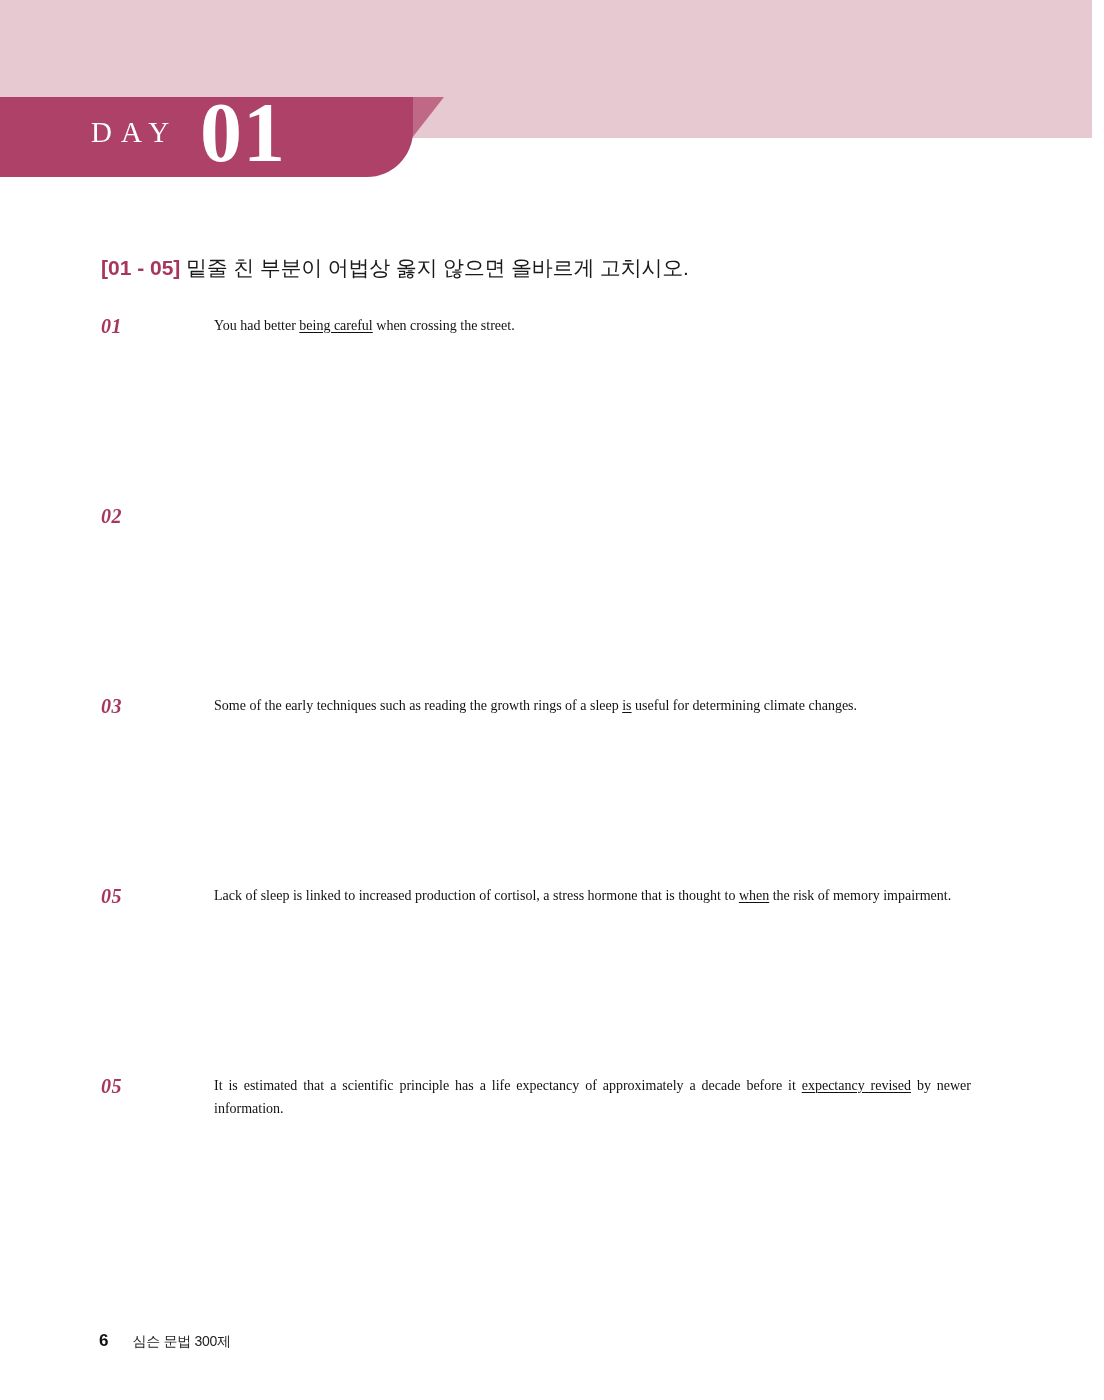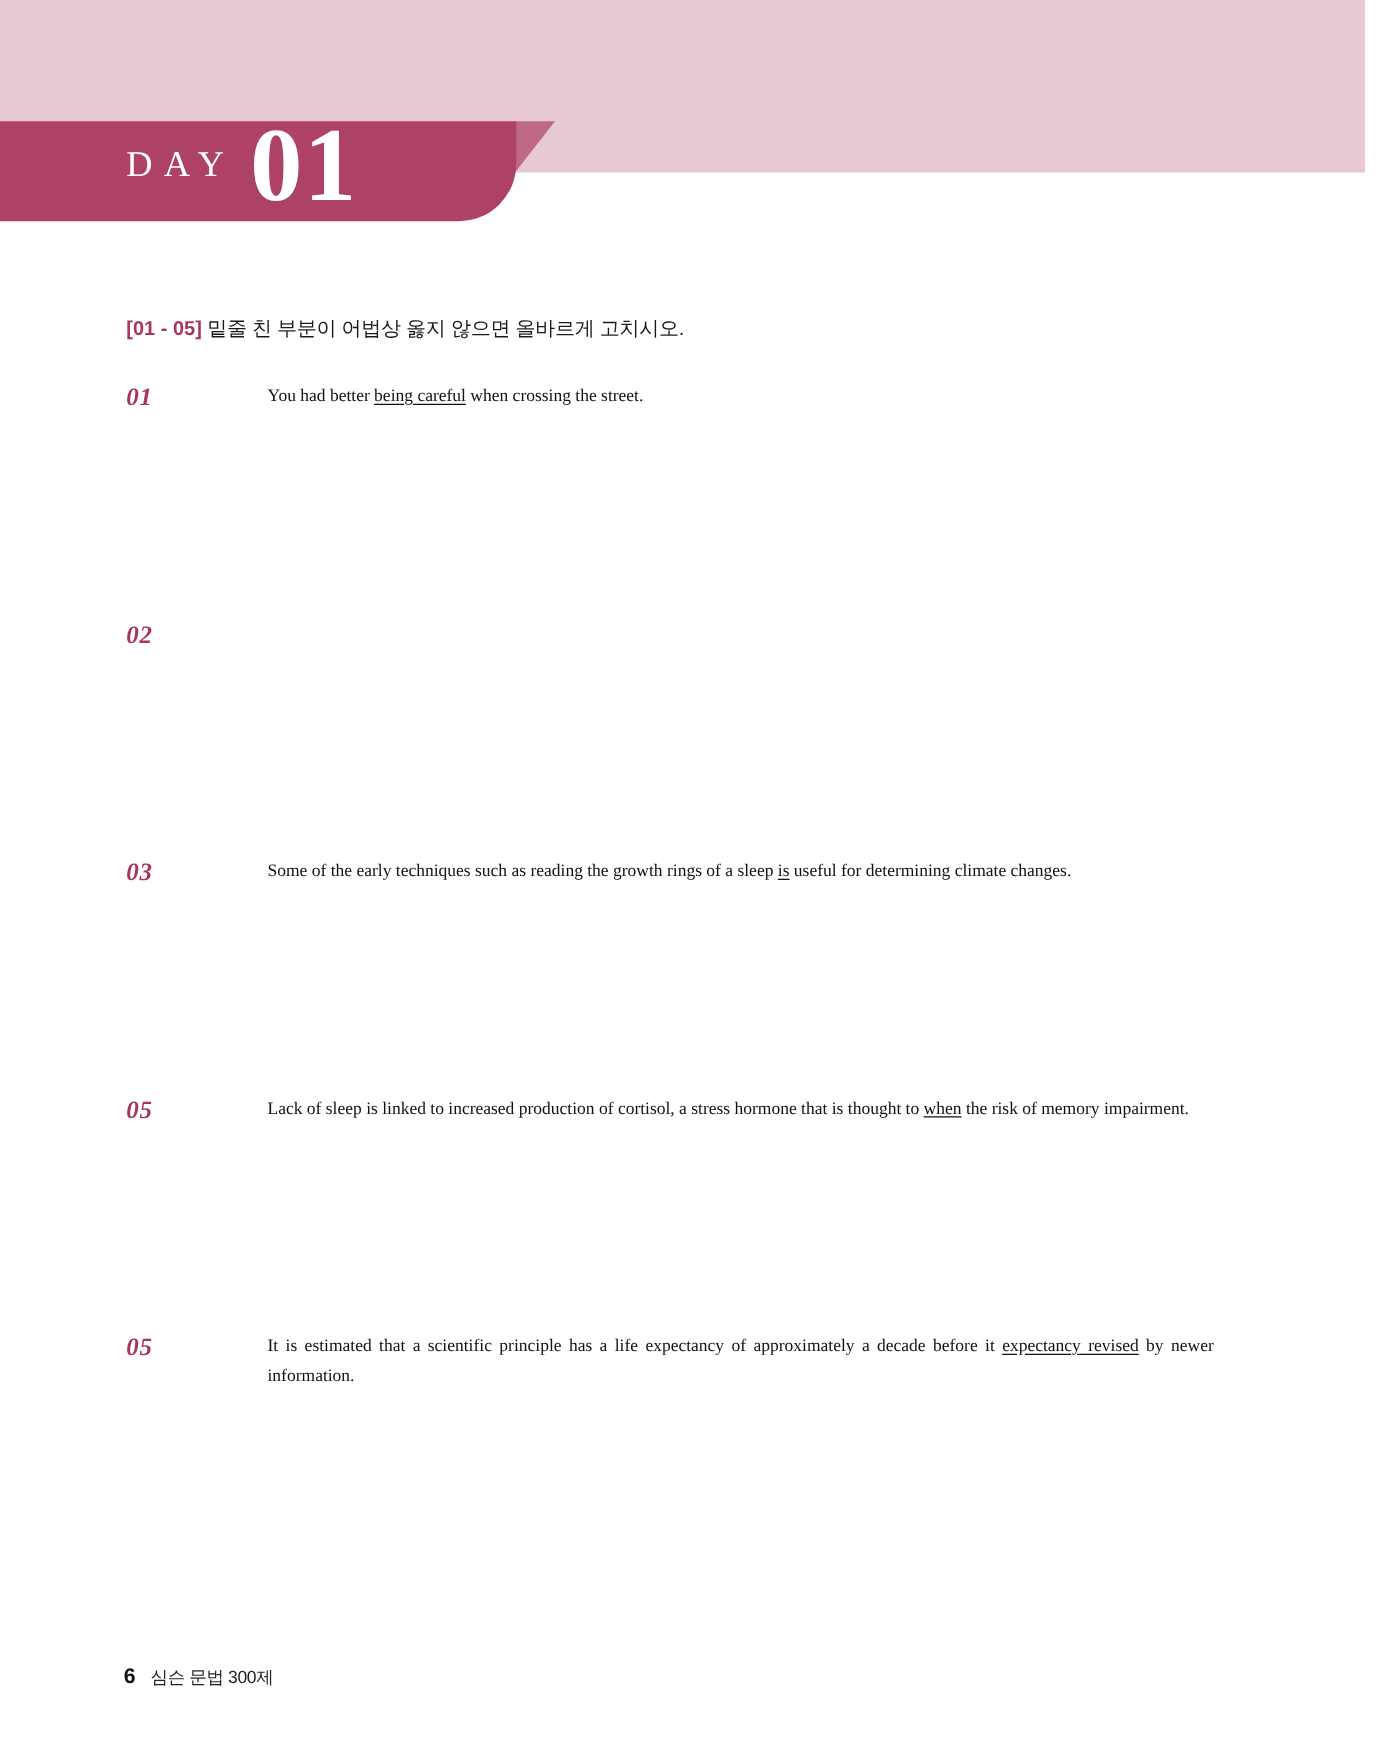--- a/index.html
+++ b/index.html
@@ -53,21 +53,21 @@
     position: absolute;
     left: 0;
     top: 0;
     width: 413px;
     height: 80px;
     display: flex;
     align-items: center;
   }
   .day-word {
     position: absolute;
-    left: 101px;
+    left: 91px;
     top: 21px;
     color: #ffffff;
     font-size: 29px;
     letter-spacing: 9px;
     font-family: "Liberation Serif", "DejaVu Serif", serif;
     line-height: 1;
   }
   .day-num {
     position: absolute;
     left: 200px;
@@ -82,21 +82,21 @@
 
   
   .content {
     position: absolute;
     left: 101px;
     top: 252px;
     width: 870px;
   }
 
   .direction-line {
-    font-size: 16px;
+    font-size: 21px;
     color: #1a1a1a;
     font-family: "Liberation Sans", "DejaVu Sans", sans-serif;
     line-height: 1.5;
     margin: 0 0 30px 0;
     letter-spacing: -0.2px;
   }
   .direction-range {
     color: #a8365b;
     font-weight: bold;
     font-family: "Liberation Sans", "DejaVu Sans", sans-serif;
@@ -153,21 +153,21 @@
     font-family: "Liberation Sans", "DejaVu Sans", sans-serif;
   }
   .footer-page {
     font-size: 17px;
     font-weight: bold;
     color: #111111;
   }
   .footer-title {
     font-size: 14px;
     color: #222222;
-    margin-left: 12px;
+    margin-left: 24px;
     letter-spacing: -0.3px;
   }
 </style>
 </head>
 <body>
 
 <div class="header-zone">
   <div class="pink-band"></div>
   <div class="ribbon-fold"></div>
   <div class="ribbon">

